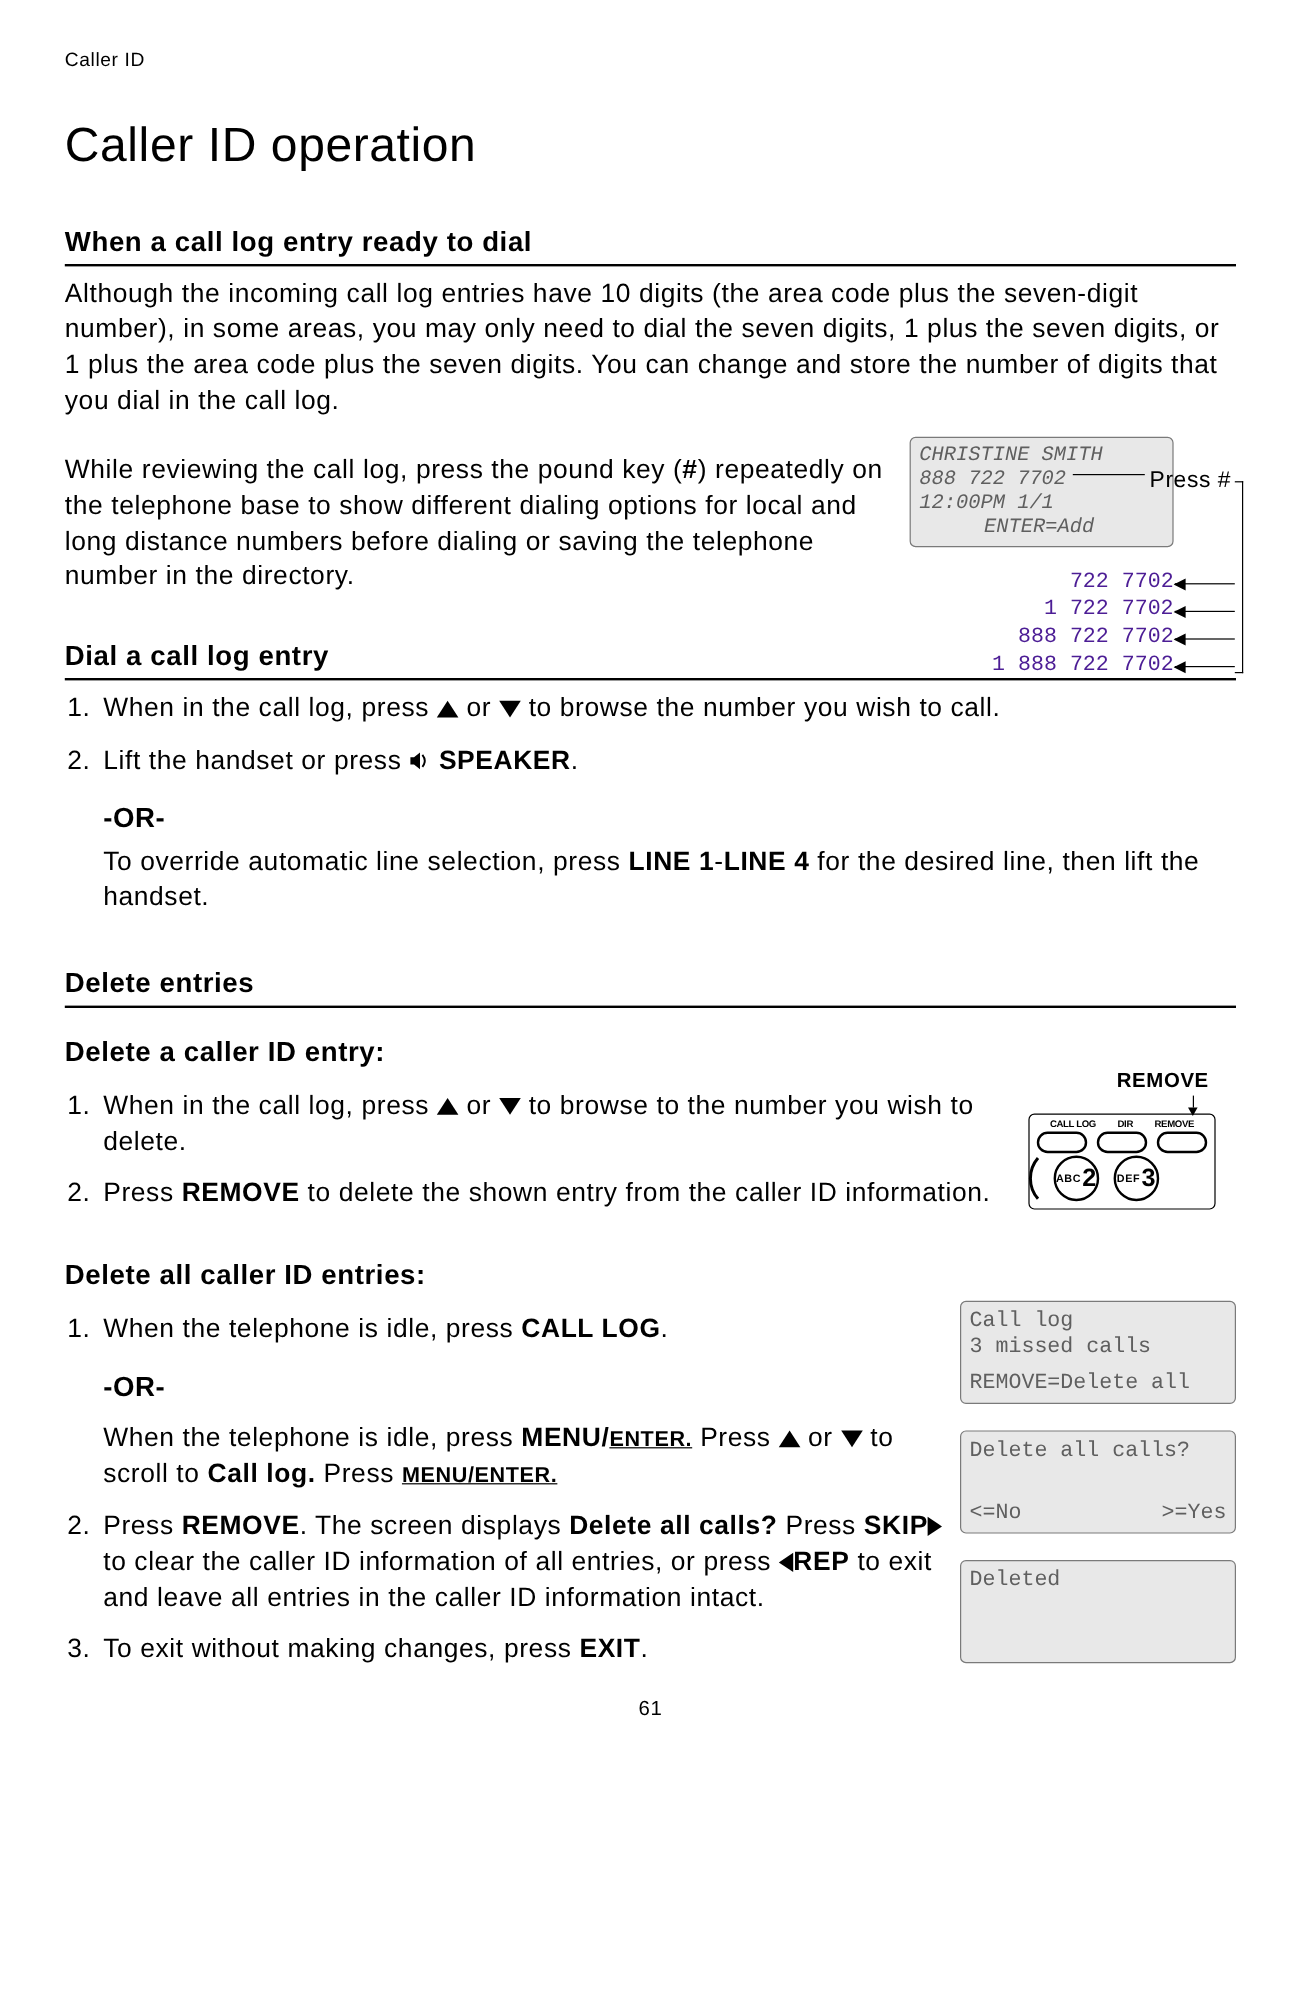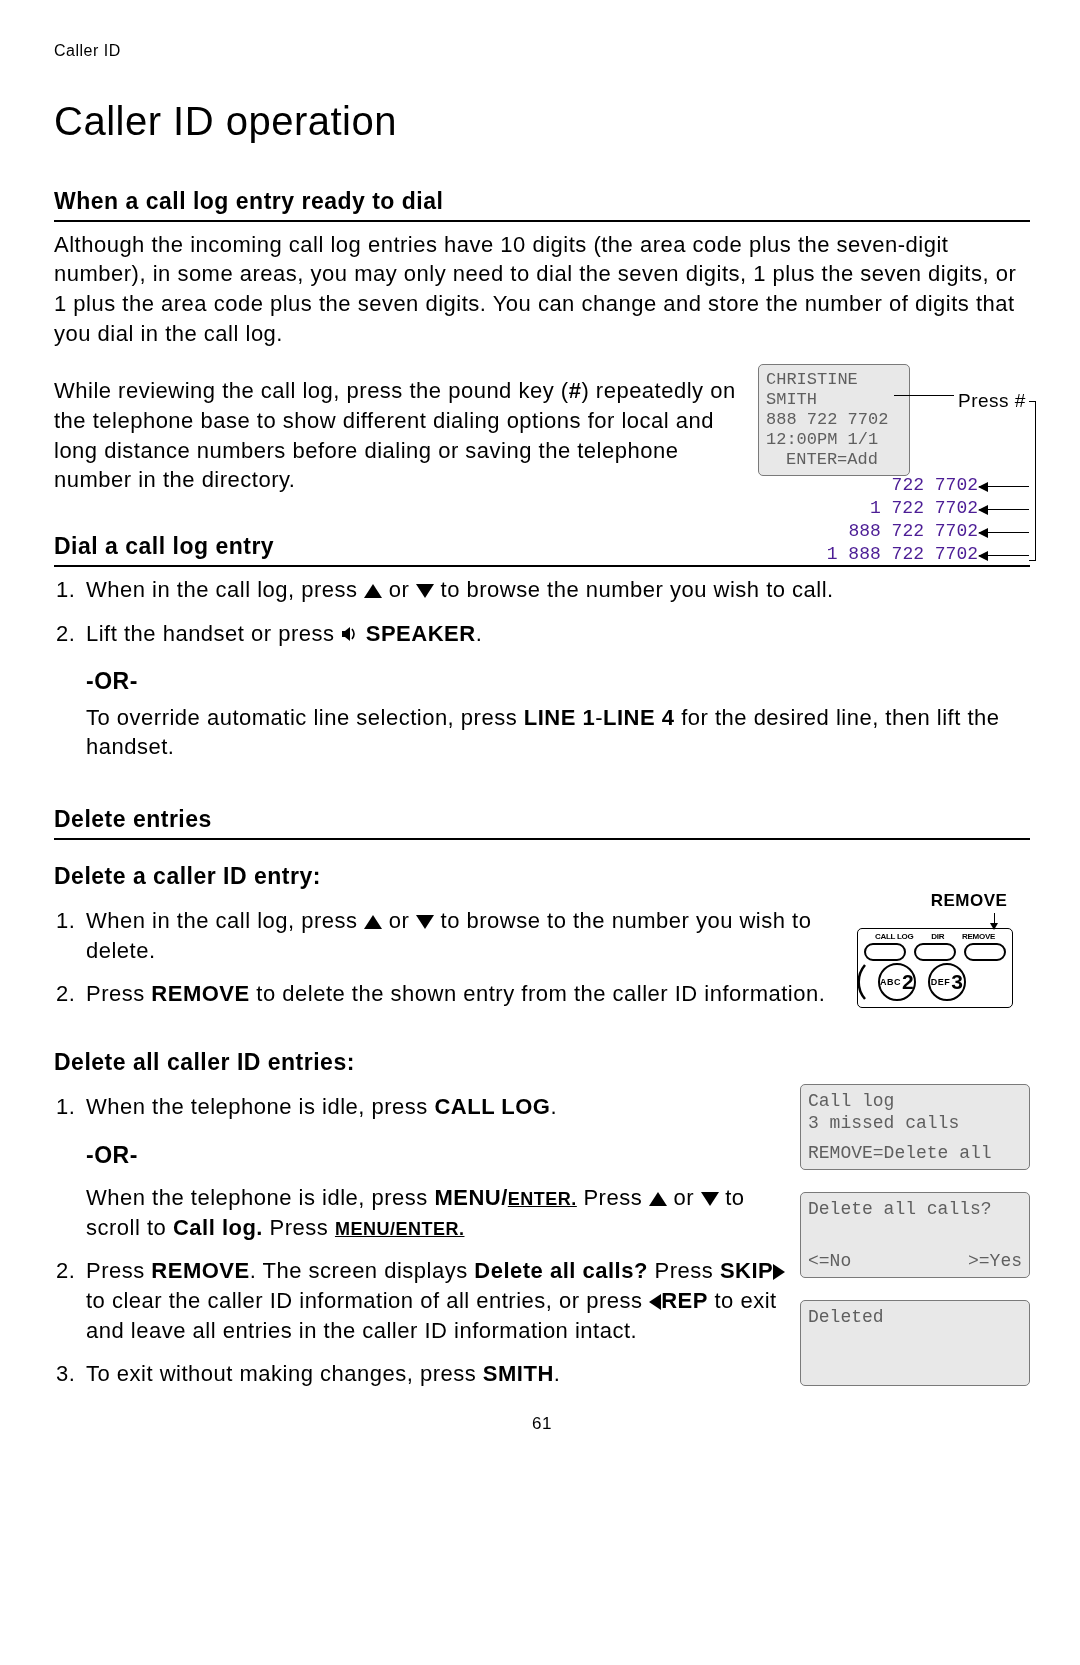--- a/index.html
+++ b/index.html
@@ -109,21 +109,21 @@
     color: #5f5f5f;
     letter-spacing: 0px;
     margin: 0;
   }
   .lcd-figure {
     position: relative;
     width: 272px;
     flex-shrink: 0;
     margin-top: -2px;
   }
-  .lcd1 { width: 152px; box-sizing: border-box; }
+  .lcd1 { width: 220px; box-sizing: border-box; font-style: italic; }
   .press-label {
     position: absolute;
     top: 24px; left: 200px;
     font-size: 19px;
   }
   .press-lead {
     position: absolute;
     top: 31px;
     left: 136px;
     width: 60px;
@@ -381,21 +381,21 @@
         <span>When the telephone is idle, press </span><span class="inline-bold">CALL LOG</span><span>.</span>
         <div class="sub-heading" style="margin-top:18px;">-OR-</div>
         <div style="margin-top:12px;">
           <span>When the telephone is idle, press </span><span class="inline-bold">MENU/<span class="inline-sc">ENTER.</span></span><span> Press </span><span class="tri up"></span><span> or </span><span class="tri down"></span><span> to scroll to </span><span class="inline-bold">Call log.</span><span> Press </span><span class="inline-sc">MENU/ENTER.</span>
         </div>
       </li>
       <li>
         <span>Press </span><span class="inline-bold">REMOVE</span><span>. The screen displays </span><span class="inline-bold">Delete all calls?</span><span> Press </span><span class="inline-bold">SKIP</span><span class="tri right"></span><span> to clear the caller ID information of all entries, or press </span><span class="tri left"></span><span class="inline-bold">REP</span><span> to exit and leave all entries in the caller ID information intact.</span>
       </li>
       <li>
-        <span>To exit without making changes, press </span><span class="inline-bold">SMITH</span><span>.</span>
+        <span>To exit without making changes, press </span><span class="inline-bold">EXIT</span><span>.</span>
       </li>
     </ol>
 
     <div class="right-lcds">
       <div class="lcd-box">
         <div>
           <div>Call log</div>
           <div>3 missed calls</div>
         </div>
         <div>REMOVE=Delete all</div>

